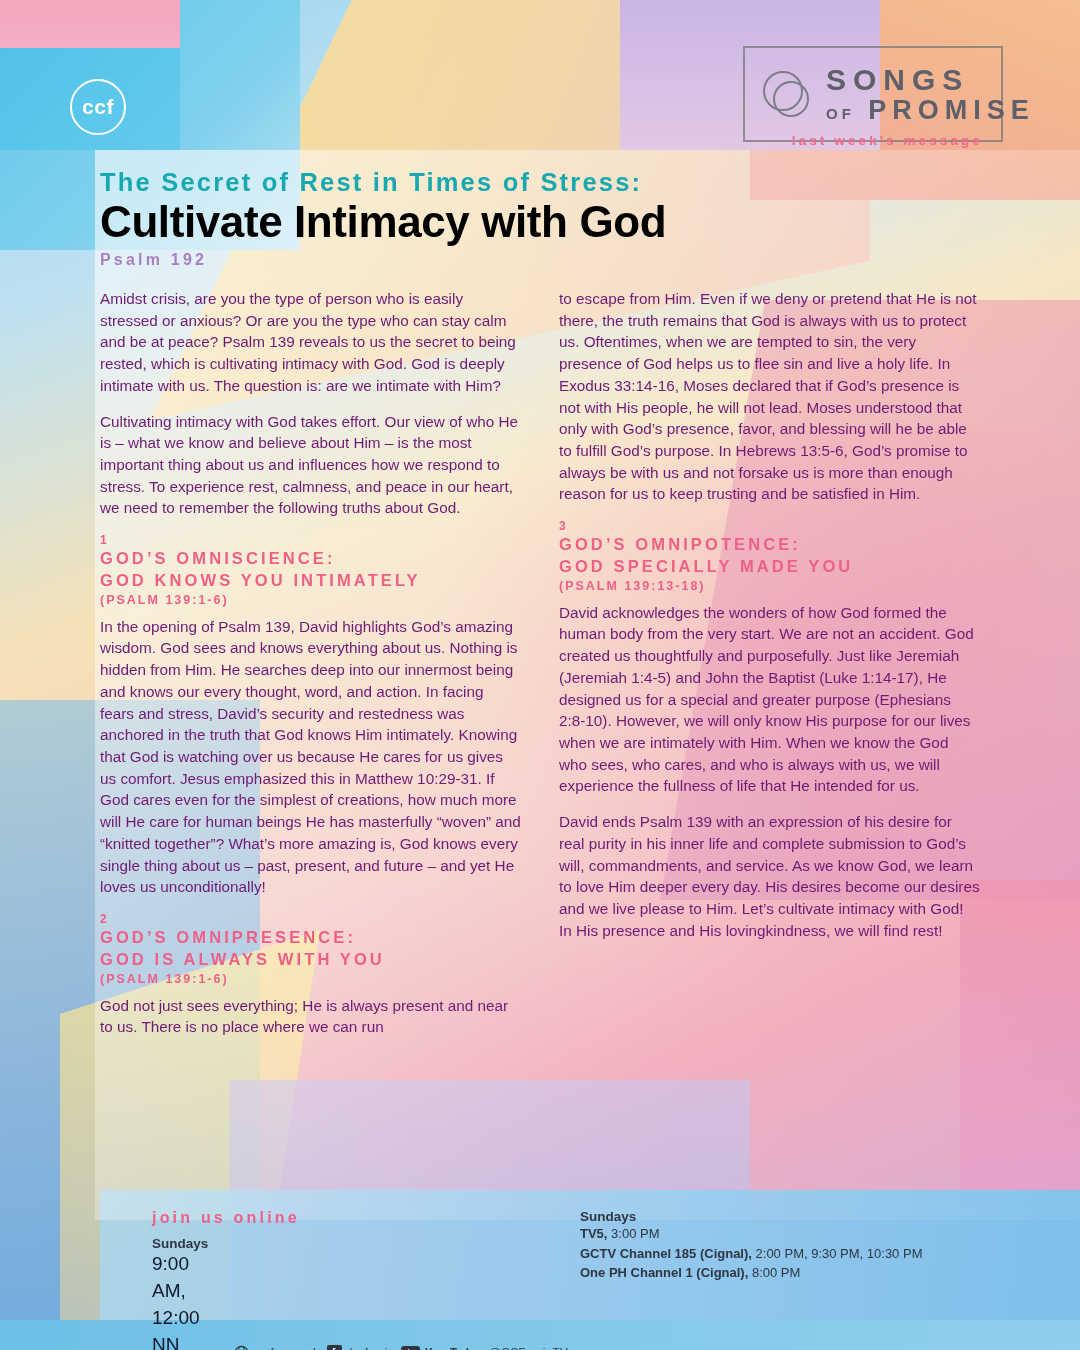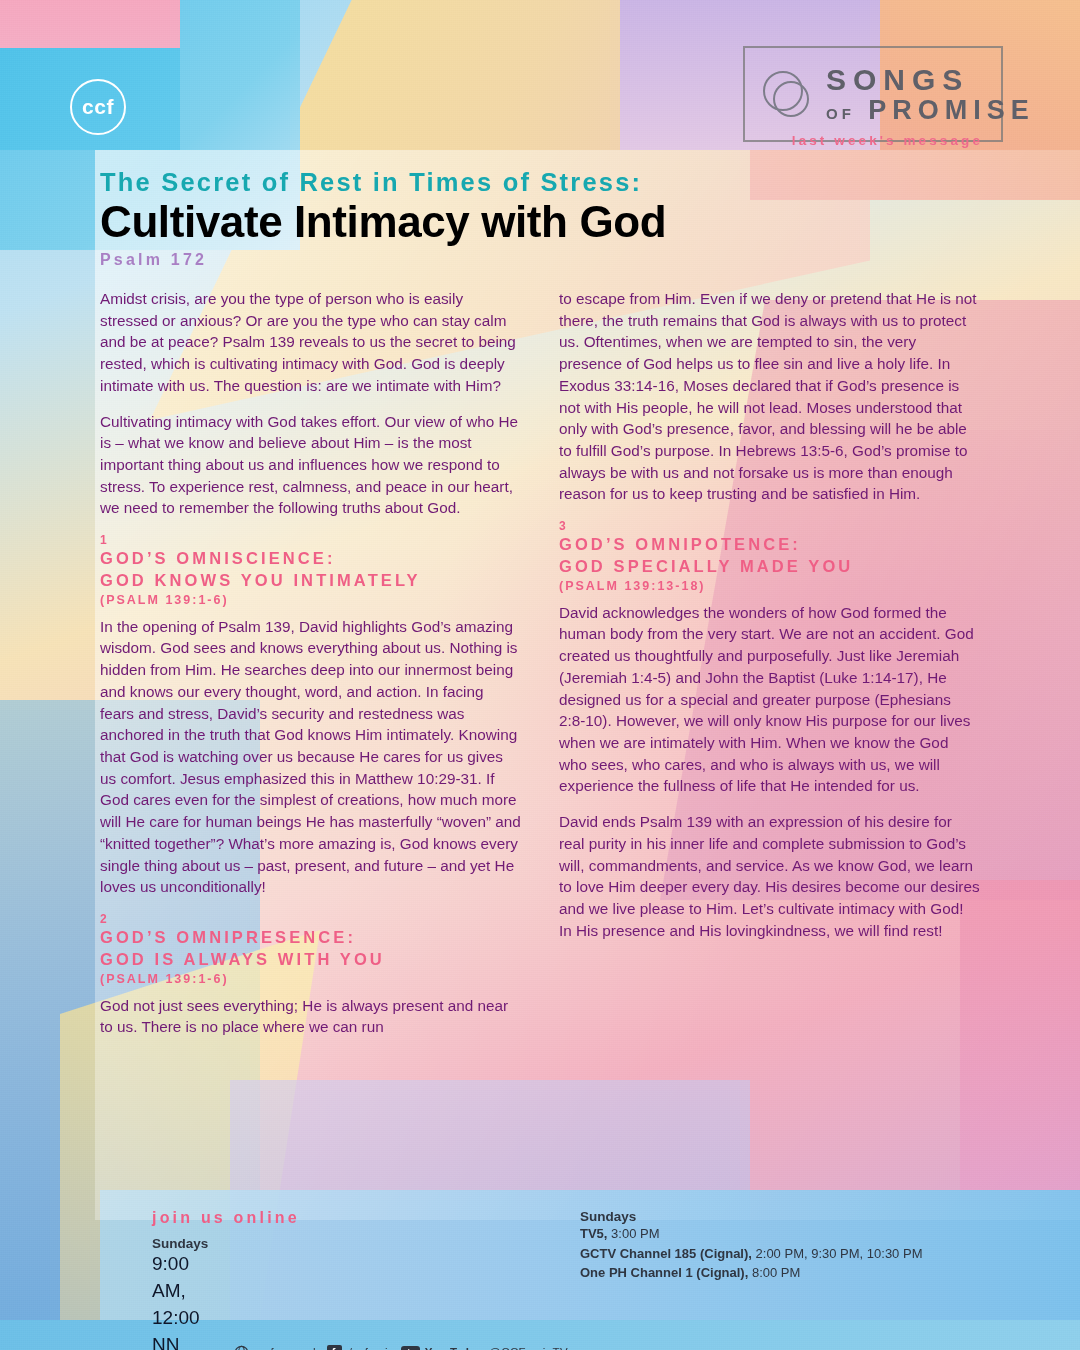--- a/index.html
+++ b/index.html
@@ -234,21 +234,21 @@
       <span>PROMISE</span>
     </div>
   </div>
 </div>
 
 <div id="last-week">last week's message</div>
 
 <div id="title-block">
   <div class="eyebrow">The Secret of Rest in Times of Stress:</div>
   <div class="headline">Cultivate Intimacy with God</div>
-  <div class="verse-ref">Psalm 172</div>
+  <div class="verse-ref">Psalm 192</div>
 </div>
 
 <div id="cols">
 
   <div class="col">
     <p class="body">Amidst crisis, are you the type of person who is easily stressed or anxious? Or are you the type who can stay calm and be at peace? Psalm 139 reveals to us the secret to being rested, which is cultivating intimacy with God. God is deeply intimate with us. The question is: are we intimate with Him?</p>
     <p class="body">Cultivating intimacy with God takes effort. Our view of who He is – what we know and believe about Him – is the most important thing about us and influences how we respond to stress. To experience rest, calmness, and peace in our heart, we need to remember the following truths about God.</p>
 
     <div class="sec">
       <div class="sec-num">1</div>

